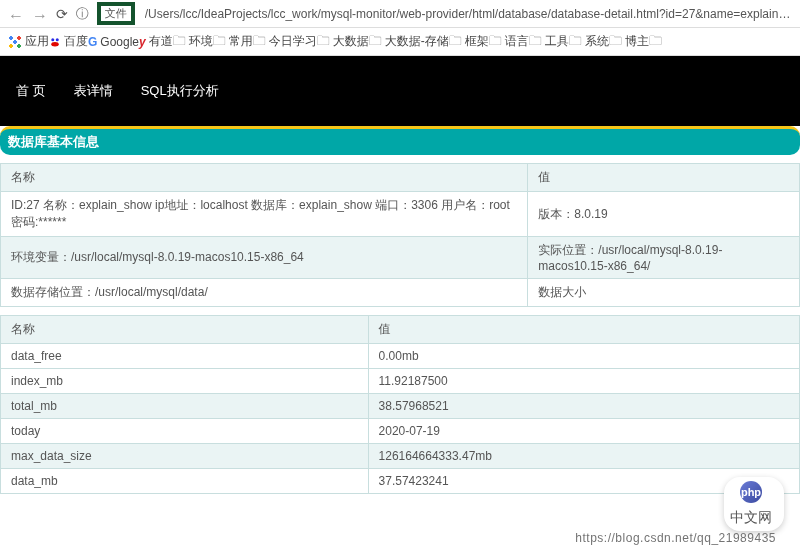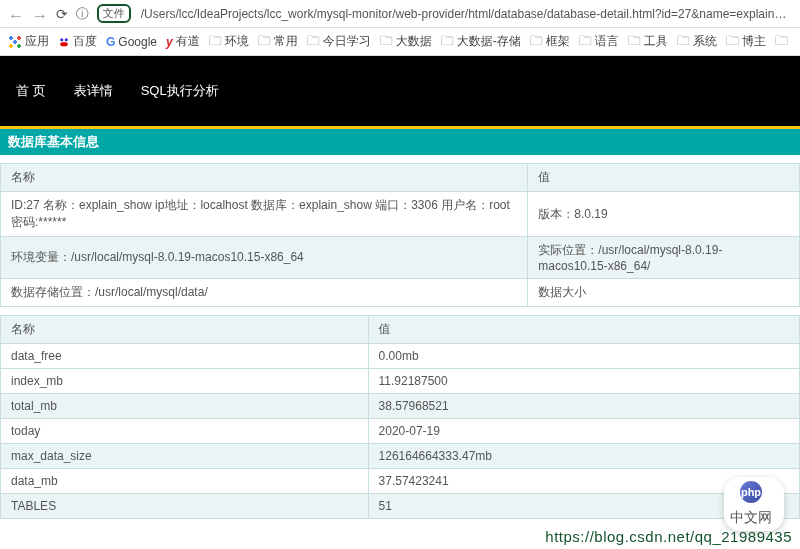--- a/index.html
+++ b/index.html
@@ -17,40 +17,40 @@
     align-items: center;
     padding: 4px 8px;
     border-bottom: 1px solid #ddd;
     gap: 8px;
     height: 28px;
   }
   .nav-arrow { color: #999; font-size: 16px; cursor: default; }
   .reload { color: #555; font-size: 14px; cursor: pointer; }
   .url-icon { color: #777; font-size: 13px; }
   .url-prefix {
-    border: 2px solid #14532d;
-    border-radius: 6px;
+    border: 4px solid #14532d;
+    border-radius: 0;
     padding: 0 4px;
     font-size: 11px;
     color: #555;
     margin-right: 2px;
   }
   .url-text {
     color: #555;
     white-space: nowrap;
     overflow: hidden;
     text-overflow: ellipsis;
     flex: 1;
     font-size: 12px;
   }
   .bookmarks-bar {
     display: flex;
     align-items: center;
     padding: 4px 8px;
-    gap: 9px;
+    gap: 0;
     border-bottom: 1px solid #ddd;
     height: 28px;
     white-space: nowrap;
     overflow: hidden;
   }
   .bm-item {
     display: flex;
     align-items: center;
     gap: 3px;
     color: #444;
@@ -84,20 +84,21 @@
   .topnav a { color: #fff; cursor: pointer; }
 
   .content { padding: 0 0 0 0; }
   .section-header {
     background: #00a7a7;
     color: #fff;
     font-size: 13px;
     font-weight: bold;
     padding: 4px 8px;
     border-top: 3px solid #f5c518;
+    border-radius: 10px;
   }
   .sh2 { margin-top: 14px; }
 
   table {
     border-collapse: collapse;
     width: 100%;
     margin-top: 8px;
     font-size: 12px;
   }
   th, td {
@@ -106,24 +107,24 @@
     text-align: left;
     color: #555;
   }
   th { background: #eaf4f4; font-weight: normal; }
   tr.striped td { background: #eaf4f4; }
   tr td { background: #fff; }
 
   
   .wm {
     position: fixed;
-    right: 8px;
+    right: 24px;
     bottom: 4px;
-    color: #14532d;
-    font-size: 15px;
+    color: #737373;
+    font-size: 12px;
     letter-spacing: 0.5px;
     pointer-events: none;
   }
   .logo-badge {
     position: fixed;
     right: 16px;
     bottom: 18px;
     background: #fff;
     border-radius: 16px;
     box-shadow: 0 2px 6px rgba(0,0,0,0.2);
@@ -277,24 +278,20 @@
           <td>2020-07-19</td>
         </tr>
     <tr class="striped">
           <td>max_data_size</td>
           <td>126164664333.47mb</td>
         </tr>
     <tr>
           <td>data_mb</td>
           <td>37.57423241</td>
         </tr>
-    <tr class="striped">
-          <td>TABLES</td>
-          <td>51</td>
-        </tr>
   </tbody>
     </table>
 
 </div>
 
 <div class="logo-badge">
   <span class="logo-circle">php</span>
   <span>中文网</span>
 </div>
 <div class="wm">https://blog.csdn.net/qq_21989435</div>

